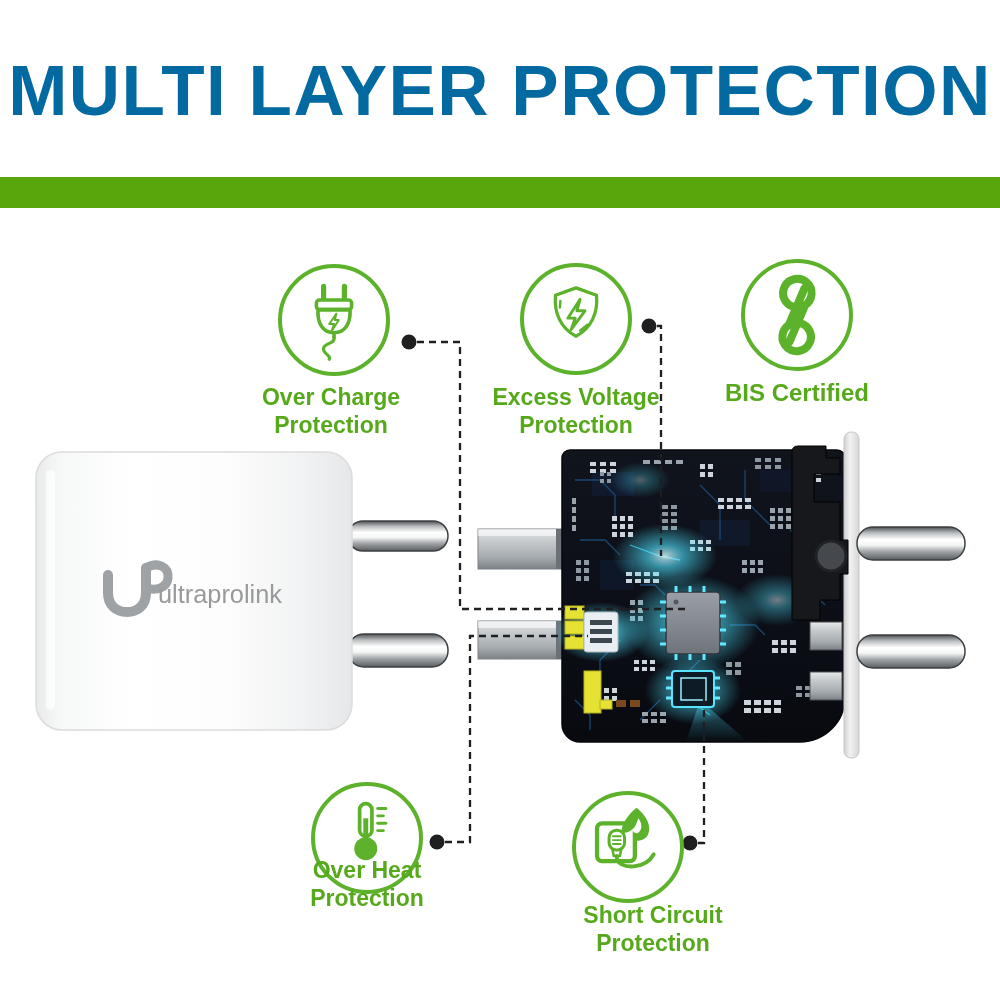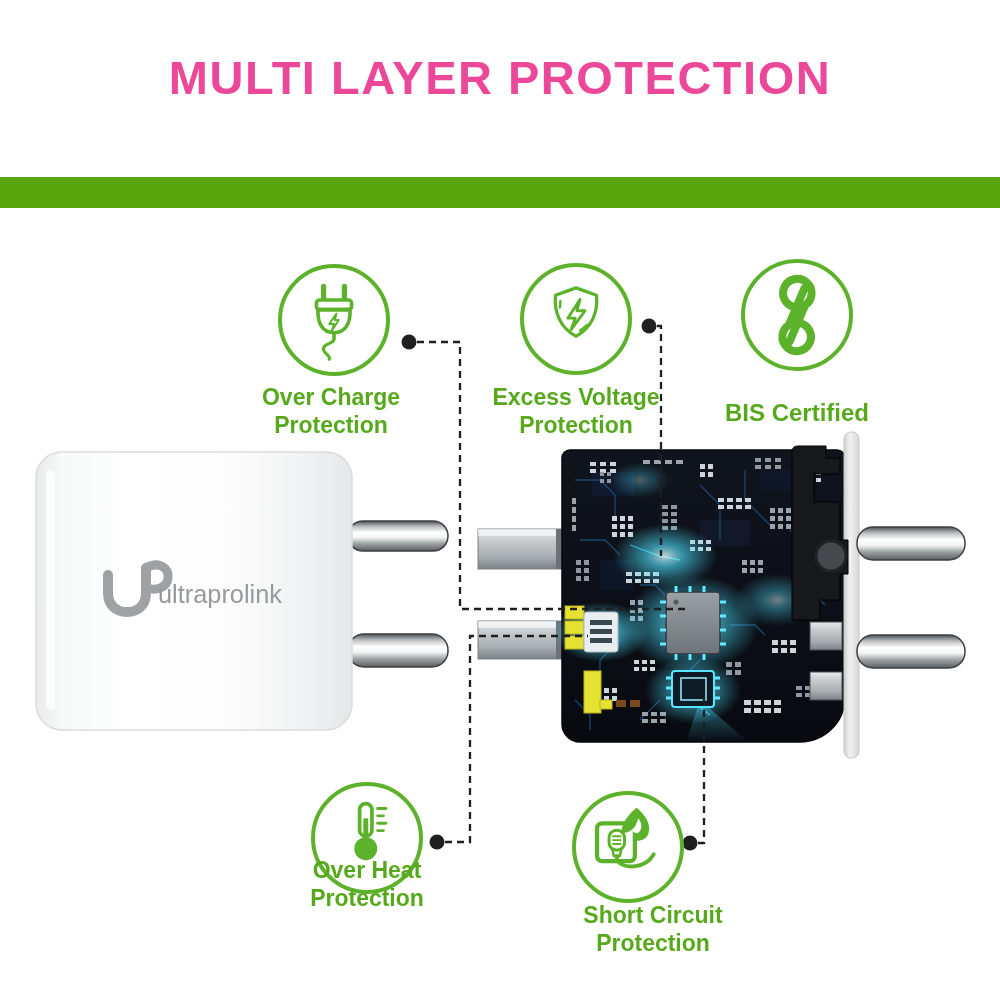--- a/index.html
+++ b/index.html
@@ -1,19 +1,19 @@
 <!DOCTYPE html>
 <html><head>
 <meta charset="utf-8">
 <style>
   html,body{margin:0;padding:0;background:#fff;}
   .canvas{position:relative;width:1000px;height:1000px;background:#ffffff;overflow:hidden;
           font-family:"Liberation Sans",sans-serif;}
   .title{position:absolute;top:50px;left:0;width:100%;text-align:center;
-         font-size:47px;font-weight:800;letter-spacing:1.5px;color:#ec4899;white-space:nowrap;}
+         font-size:71px;font-weight:800;letter-spacing:1.5px;color:#0369a1;white-space:nowrap;}
   .accent-bar{position:absolute;top:177px;left:0;width:1000px;height:31px;background:#58a50c;}
   .scene{position:absolute;left:0;top:0;width:1000px;height:1000px;}
   .icon-circle{position:absolute;width:104px;height:104px;border:4px solid #5cb22a;border-radius:50%;
                background:#fff;display:flex;align-items:center;justify-content:center;box-sizing:content-box;}
   .feature-label{position:absolute;width:280px;text-align:center;font-size:23px;font-weight:600;
                  color:#57a91c;line-height:28px;}
   .feature-label.single{font-size:24px;}
   svg{display:block;}
 </style>
 </head>
@@ -397,21 +397,21 @@
     <div>Excess Voltage</div>
     <div>Protection</div>
   </div>
 
   <div class="icon-circle" style="left:741px;top:259px;">
     <svg width="62" height="94" viewBox="0 0 100 150" fill="none" stroke="#5cb22a" stroke-width="13" stroke-linecap="round">
       <path d="M38,118 L63,59 A23,23 0 1 0 45,62"></path>
       <path d="M62,32 L37,91 A23,23 0 1 0 55,88"></path>
     </svg>
   </div>
-  <div class="feature-label single" style="left:657px;top:399px;">
+  <div class="feature-label single" style="left:657px;top:379px;">
     <div>BIS Certified</div>
   </div>
 
   <div class="icon-circle" style="left:311px;top:782px;">
     <svg width="82" height="82" viewBox="0 0 100 100" fill="none" stroke="#5cb22a" stroke-width="4.5" stroke-linecap="round">
       <rect x="41" y="8" width="15" height="40" rx="7.5"></rect>
       <rect x="45.5" y="26" width="6" height="32" fill="#5cb22a" stroke="none"></rect>
       <circle cx="48.5" cy="63" r="14" fill="#5cb22a" stroke="none"></circle>
       <path d="M63,14 H73" stroke-width="3.5"></path>
       <path d="M63,23 H70" stroke-width="3.5"></path>

